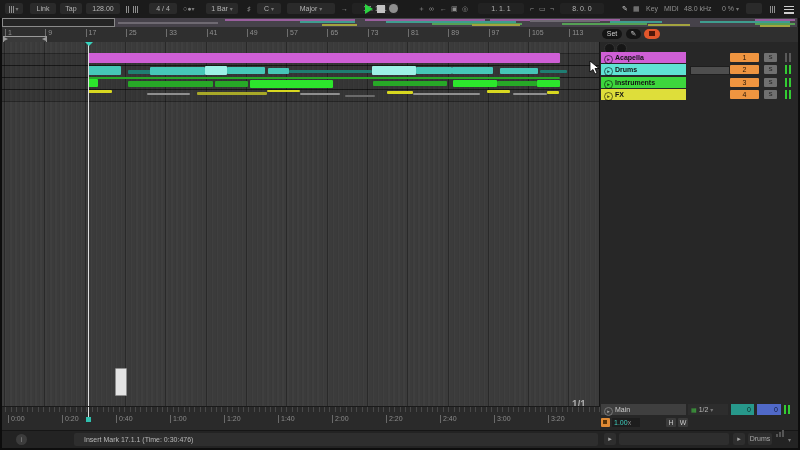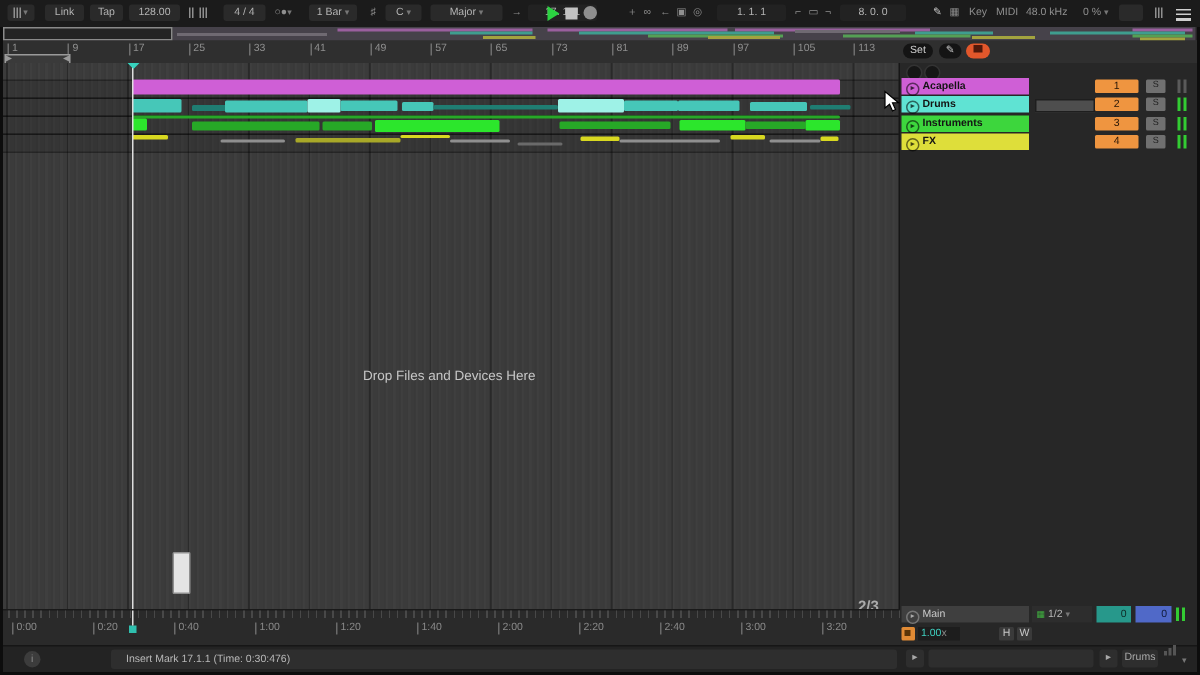--- a/index.html
+++ b/index.html
@@ -218,29 +218,28 @@
         <div class="clip" style="left: 197px; top: 50px; width: 70px; height: 3px; background: rgb(168, 168, 40);"></div>
         <div class="clip" style="left: 267px; top: 48px; width: 33px; height: 2px; background: rgb(216, 216, 32);"></div>
         <div class="clip" style="left: 300px; top: 51px; width: 40px; height: 2px; background: rgb(143, 143, 143);"></div>
         <div class="clip" style="left: 345px; top: 53px; width: 30px; height: 2px; background: rgb(106, 106, 106);"></div>
         <div class="clip" style="left: 387px; top: 49px; width: 26px; height: 3px; background: rgb(216, 216, 32);"></div>
         <div class="clip" style="left: 413px; top: 51px; width: 67px; height: 2px; background: rgb(143, 143, 143);"></div>
         <div class="clip" style="left: 487px; top: 48px; width: 23px; height: 3px; background: rgb(216, 216, 32);"></div>
         <div class="clip" style="left: 513px; top: 51px; width: 34px; height: 2px; background: rgb(143, 143, 143);"></div>
         <div class="clip" style="left: 547px; top: 49px; width: 12px; height: 3px; background: rgb(216, 216, 32);"></div>
       </div>
-    <div class="drophint">Drop Files and Devices Here</div>
     <div class="playhead"></div>
     <div class="ins-tri"></div>
     <div class="scroll-thumb"></div>
   </div>
   <svg class="cursor-svg" width="12" height="16">
     <polygon points="1,1 1,12 4,9.5 6,14 8,13 6,8.5 10,8.5" fill="#ffffff" stroke="#000000" stroke-width="0.8"></polygon>
   </svg>
-  <div class="grid-label">2/3</div>
+  <div class="grid-label">1/1</div>
 
   <div class="panel">
     <span class="circ-btn" style="left:4px;top:1px;"></span>
     <span class="circ-btn" style="left:16px;top:1px;"></span>
     <div id="track-rows">
         <div class="trow" style="top: 10px;">
           <span class="tname" style="background: rgb(207, 95, 214);"><span class="tcirc">▸</span><span>Acapella</span></span>
           <span class="numbox">1</span>
           <span class="solobox">S</span>
           <span class="meter">

